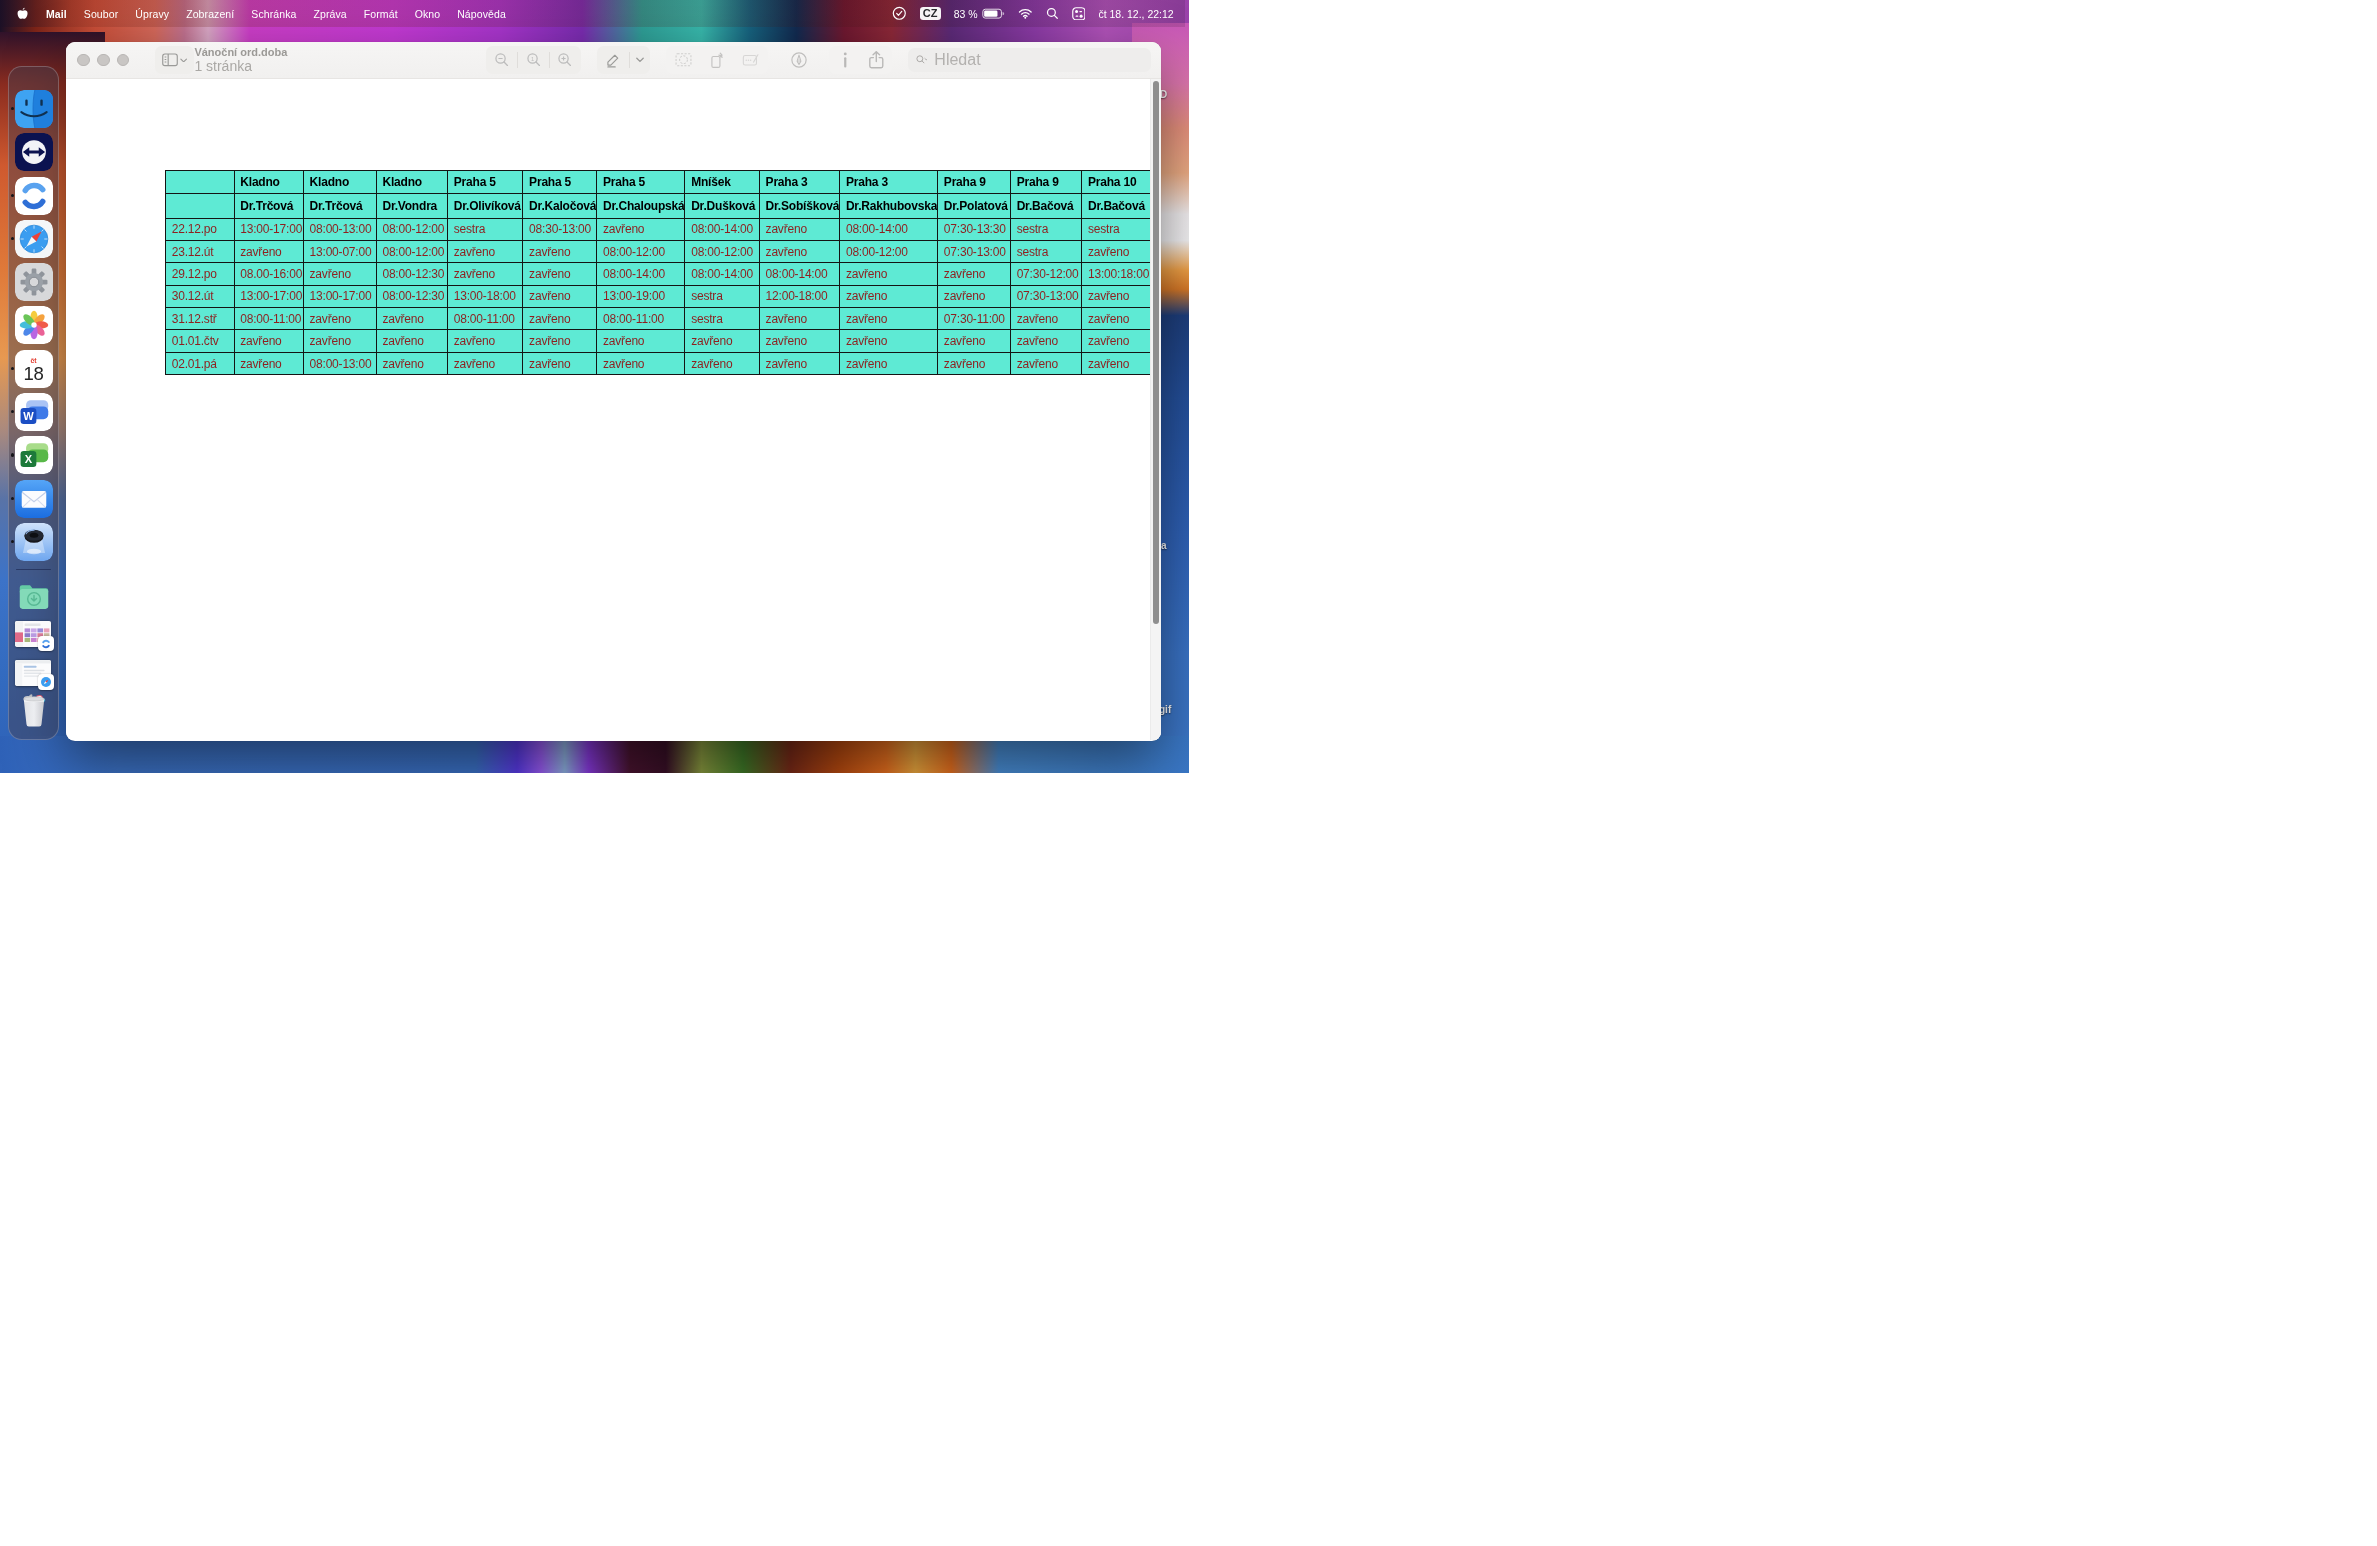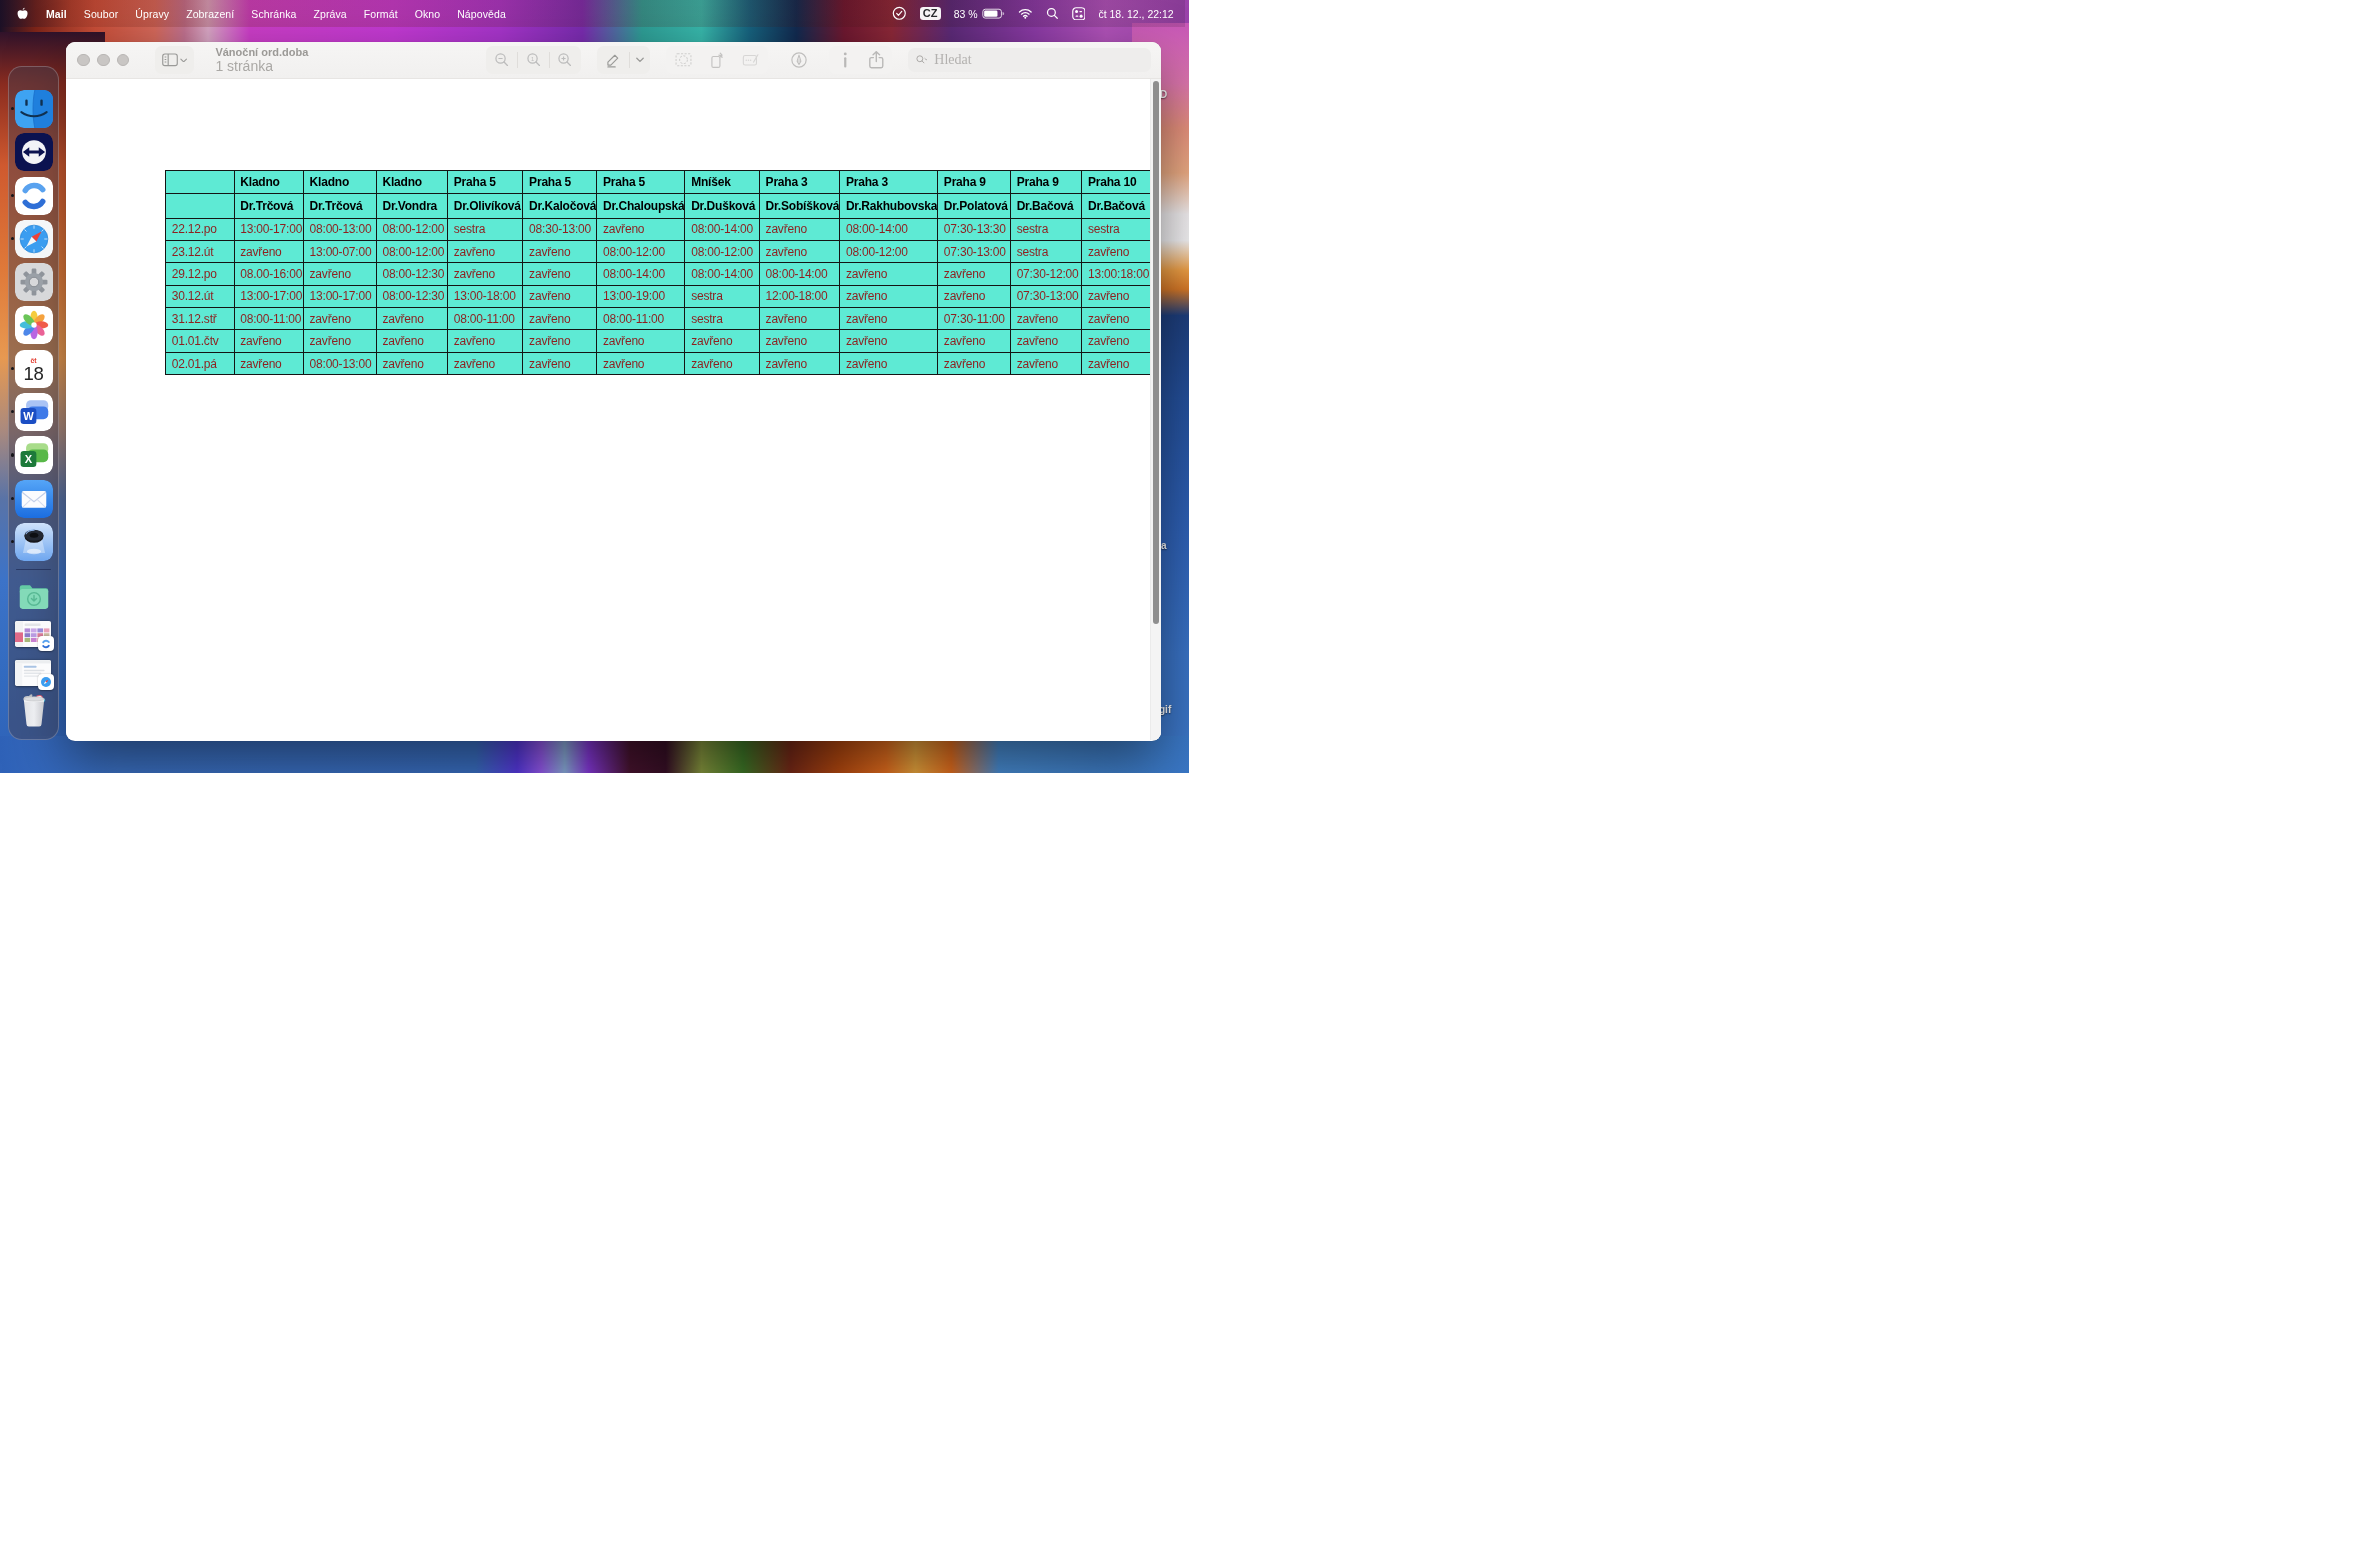--- a/index.html
+++ b/index.html
@@ -69,28 +69,28 @@
   .titlebar{height:37px;background:linear-gradient(180deg,#f6f5f4,#f1f0ef);
     border-bottom:0.8px solid #e7e5e3;display:flex;align-items:center;padding:0 9.7px;box-sizing:border-box;}
   .lights{display:flex;gap:7.3px;margin-left:1.6px;}
   .light{width:10.5px;height:10.5px;border-radius:50%;background:#c9c6c4;border:0.4px solid #b9b6b4;}
   .tb-btn{height:26px;border-radius:6.5px;display:flex;align-items:center;justify-content:center;
     color:#bcbcbc;}
   .tb-group{background:#efeeec;border-radius:6.5px;height:27.5px;display:flex;align-items:center;}
   .tb-sep{width:0.8px;height:16px;background:#dfddda;}
   .sidebar-btn{margin-left:26px;background:#efeeec;width:39px;height:27.5px;border-radius:6.5px;
     display:flex;align-items:center;justify-content:center;gap:2.4px;color:#9a9a98;}
-  .title-block{margin-left:21px;line-height:1.15;}
+  .title-block{line-height:1.15;}
   .win-title{font-size:11px;font-weight:700;color:#9b9996;}
   .win-sub{font-size:14px;color:#aaa8a5;}
   .toolbar{display:flex;align-items:center;gap:16px;margin-left:auto;}
   .search{width:243px;height:24px;background:#eeedec;border-radius:6.5px;display:flex;
     align-items:center;padding:0 7.3px;gap:4.9px;box-sizing:border-box;}
-  .search input{border:none;outline:none;background:transparent;font-size:14px;color:#555;
-    width:100%;font-family:Liberation Serif, serif;}
+  .search input{border:none;outline:none;background:transparent;font-size:16px;color:#555;
+    width:100%;font-family:Liberation Sans, sans-serif;}
   .search input::placeholder{color:#b3b1af;}
 
   .content{position:relative;height:661px;background:#fff;overflow:hidden;}
 
   
   .doc-table{position:absolute;left:99px;top:91px;border-collapse:collapse;table-layout:fixed;
     background:#5eead4;padding-left:32px;}
   .doc-table td{border-left:1.1px solid #141414;border-top:1.6px solid #141414;
     padding:0 0 0 5.7px;white-space:nowrap;overflow:hidden;vertical-align:middle;
     font-size:12px;letter-spacing:-0.2px;}

